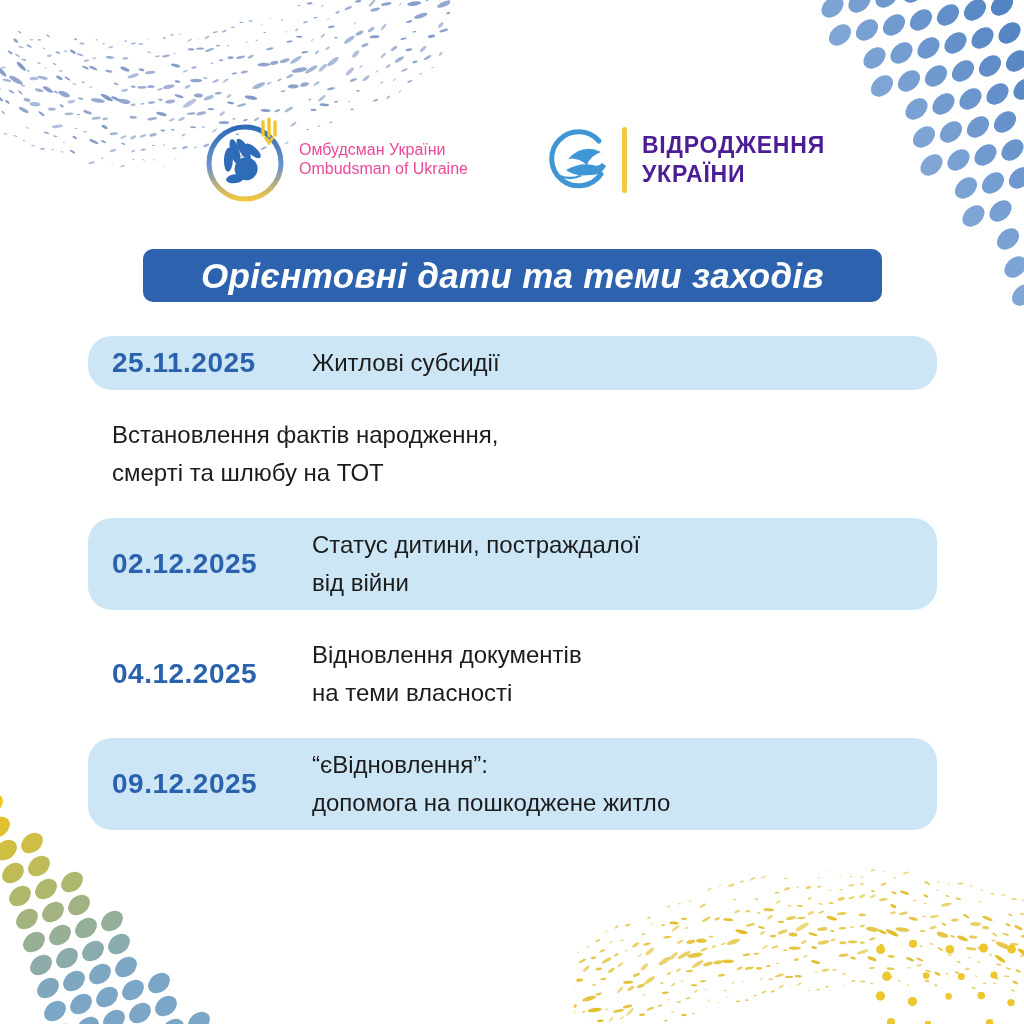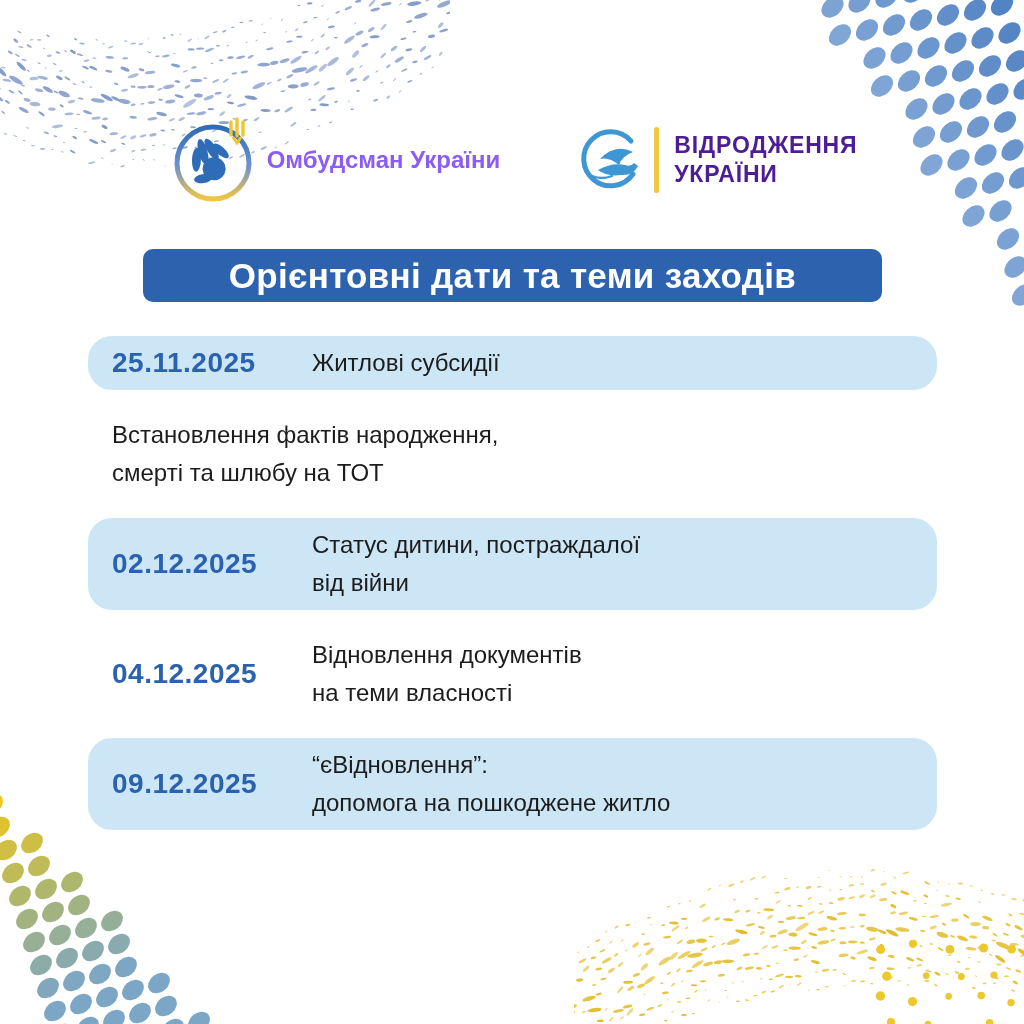--- a/index.html
+++ b/index.html
@@ -6,26 +6,26 @@
   body{width:1024px;height:1024px;background:#ffffff;font-family:"Liberation Sans",sans-serif;overflow:hidden;}
   .poster{position:relative;width:1024px;height:1024px;background:#ffffff;overflow:hidden;}
   .decor{position:absolute;pointer-events:none;}
   .d-tl{top:0;left:0;}
   .d-tr{top:0;right:0;}
   .d-bl{bottom:0;left:0;}
   .d-br{bottom:0;right:0;}
 
   .logos{position:absolute;top:114px;left:0;right:0;display:flex;justify-content:center;align-items:center;gap:72px;}
   .logo{display:flex;align-items:center;}
-  .omb-text{margin-left:8px;font-size:24px;font-weight:bold;color:#8b5cf6;line-height:1.18;}
+  .omb-text{margin-left:8px;font-size:16px;font-weight:normal;color:#ec4899;line-height:1.18;}
   .rev-bar{width:5px;height:66px;border-radius:3px;background:var(--accent_yellow,#f2c744);margin:0 15px 0 10px;}
   .rev-text{font-size:23px;font-weight:bold;color:#4c1d95;line-height:1.28;letter-spacing:0.8px;}
 
   .title-banner{position:absolute;top:249px;left:143px;width:739px;height:53px;
-    background:var(--title_bg,#2c62ae);border-radius:10px;display:flex;align-items:center;justify-content:center;}
+    background:var(--title_bg,#2c62ae);border-radius:10px;display:flex;align-items:center;justify-content:center;font-style:italic;}
   .title-banner span{color:#ffffff;font-size:35px;font-weight:bold;letter-spacing:0.3px;white-space:nowrap;}
 
   .schedule{position:absolute;left:88px;top:336px;width:849px;}
   .row{display:flex;align-items:center;border-radius:24px;padding:8px 18px 8px 24px;margin-bottom:18px;}
   .row.hl{background:var(--highlight,#cce6f5);}
   .date{flex:0 0 200px;font-size:28px;font-weight:bold;color:var(--date,#2b62ae);letter-spacing:0.5px;}
   .topic{flex:1;font-size:24px;line-height:38px;color:var(--topic,#1c1c1c);white-space:pre-line;}
 </style>
 </head>
 <body>
@@ -841,20 +841,21 @@
           <ellipse cx="59" cy="41" rx="4" ry="10" transform="rotate(-26 59 41)"></ellipse>
           <ellipse cx="32" cy="60" rx="9" ry="4.5" transform="rotate(14 32 60)"></ellipse>
         </g>
         <g>
           <path d="M64 8 v13 M70 5 v17 M76 8 v13" stroke="#f3c52c" stroke-width="3.4" stroke-linecap="round" fill="none"></path>
           <path d="M66.5 24 l3.5 5 3.5 -5" stroke="#f3c52c" stroke-width="3" stroke-linecap="round" fill="none"></path>
         </g>
       </svg>
       <div class="omb-text">
         <div>Омбудсман України</div>
+        <div>Ombudsman of Ukraine</div>
       </div>
     </div>
 
     <div class="logo">
       <svg width="72" height="72" viewBox="0 0 72 72">
         <path d="M59 17 A27 27 0 1 0 61 50" fill="none" stroke="#3e97d4" stroke-width="5" stroke-linecap="round"></path>
         <path d="M28 35 Q43 19 61 28 Q50 32 47 41 Q37 33 28 35 Z" style="fill:var(--bird_blue,#3e97d4)"></path>
         <path d="M26 46 Q40 38 53 41 Q59 43 62 39 L66 42 Q61 52 49 51 Q35 53 26 46 Z" style="fill:var(--bird_blue,#3e97d4)"></path>
         <path d="M20 52 Q30 56 40 52" fill="none" stroke="#3e97d4" stroke-width="2.4" stroke-linecap="round"></path>
       </svg>

